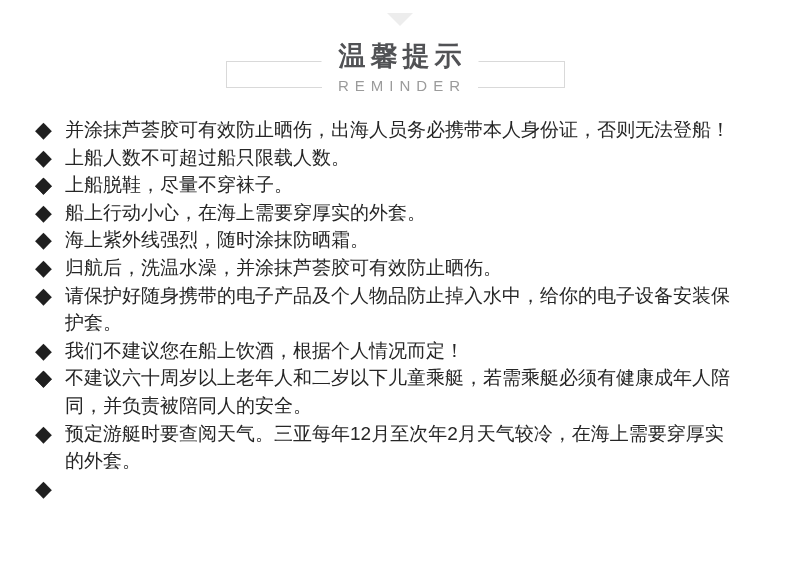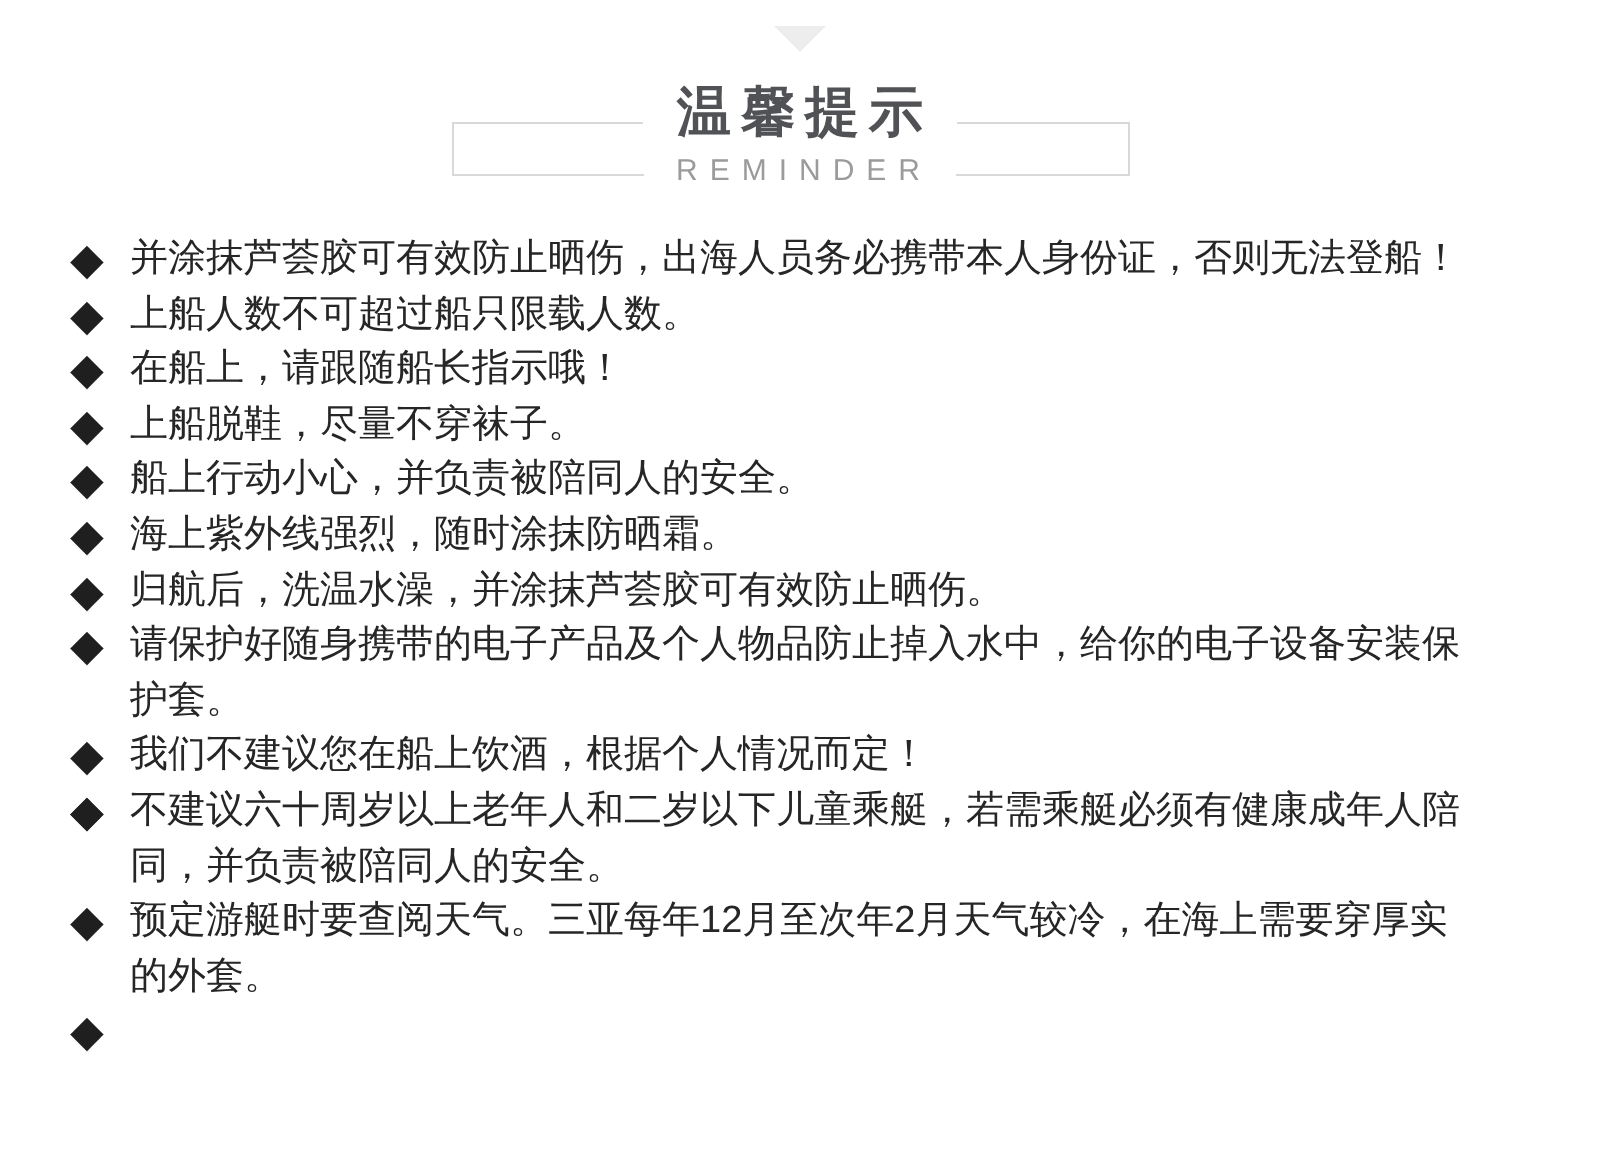--- a/index.html
+++ b/index.html
@@ -101,29 +101,28 @@
     <li>
       <span class="bullet">◆</span>
       <span>并涂抹芦荟胶可有效防止晒伤，出海人员务必携带本人身份证，否则无法登船！</span>
     </li>
     <li>
       <span class="bullet">◆</span>
       <span>上船人数不可超过船只限载人数。</span>
     </li>
     <li>
       <span class="bullet">◆</span>
-      <span>在船上，请跟随船长指示哦！</span>
     </li>
     <li>
       <span class="bullet">◆</span>
       <span>上船脱鞋，尽量不穿袜子。</span>
     </li>
     <li>
       <span class="bullet">◆</span>
-      <span>船上行动小心，并负责被陪同人的安全。</span>
+      <span>船上行动小心，在海上需要穿厚实的外套。</span>
     </li>
     <li>
       <span class="bullet">◆</span>
       <span>海上紫外线强烈，随时涂抹防晒霜。</span>
     </li>
     <li>
       <span class="bullet">◆</span>
       <span>归航后，洗温水澡，并涂抹芦荟胶可有效防止晒伤。</span>
     </li>
     <li>

